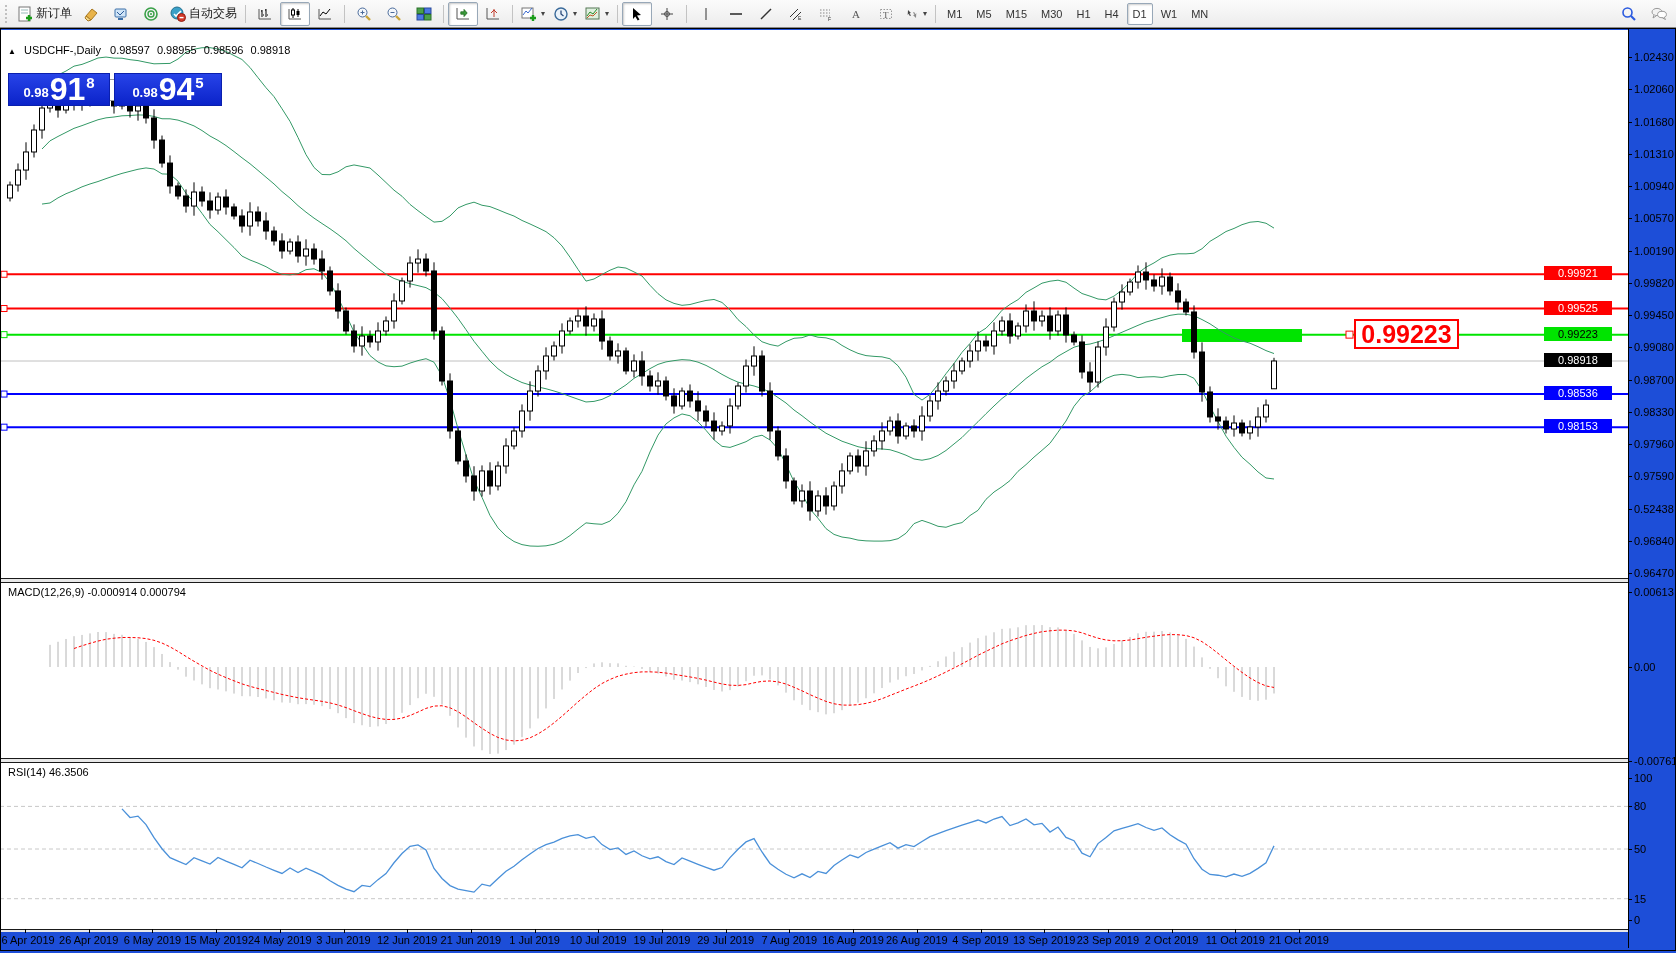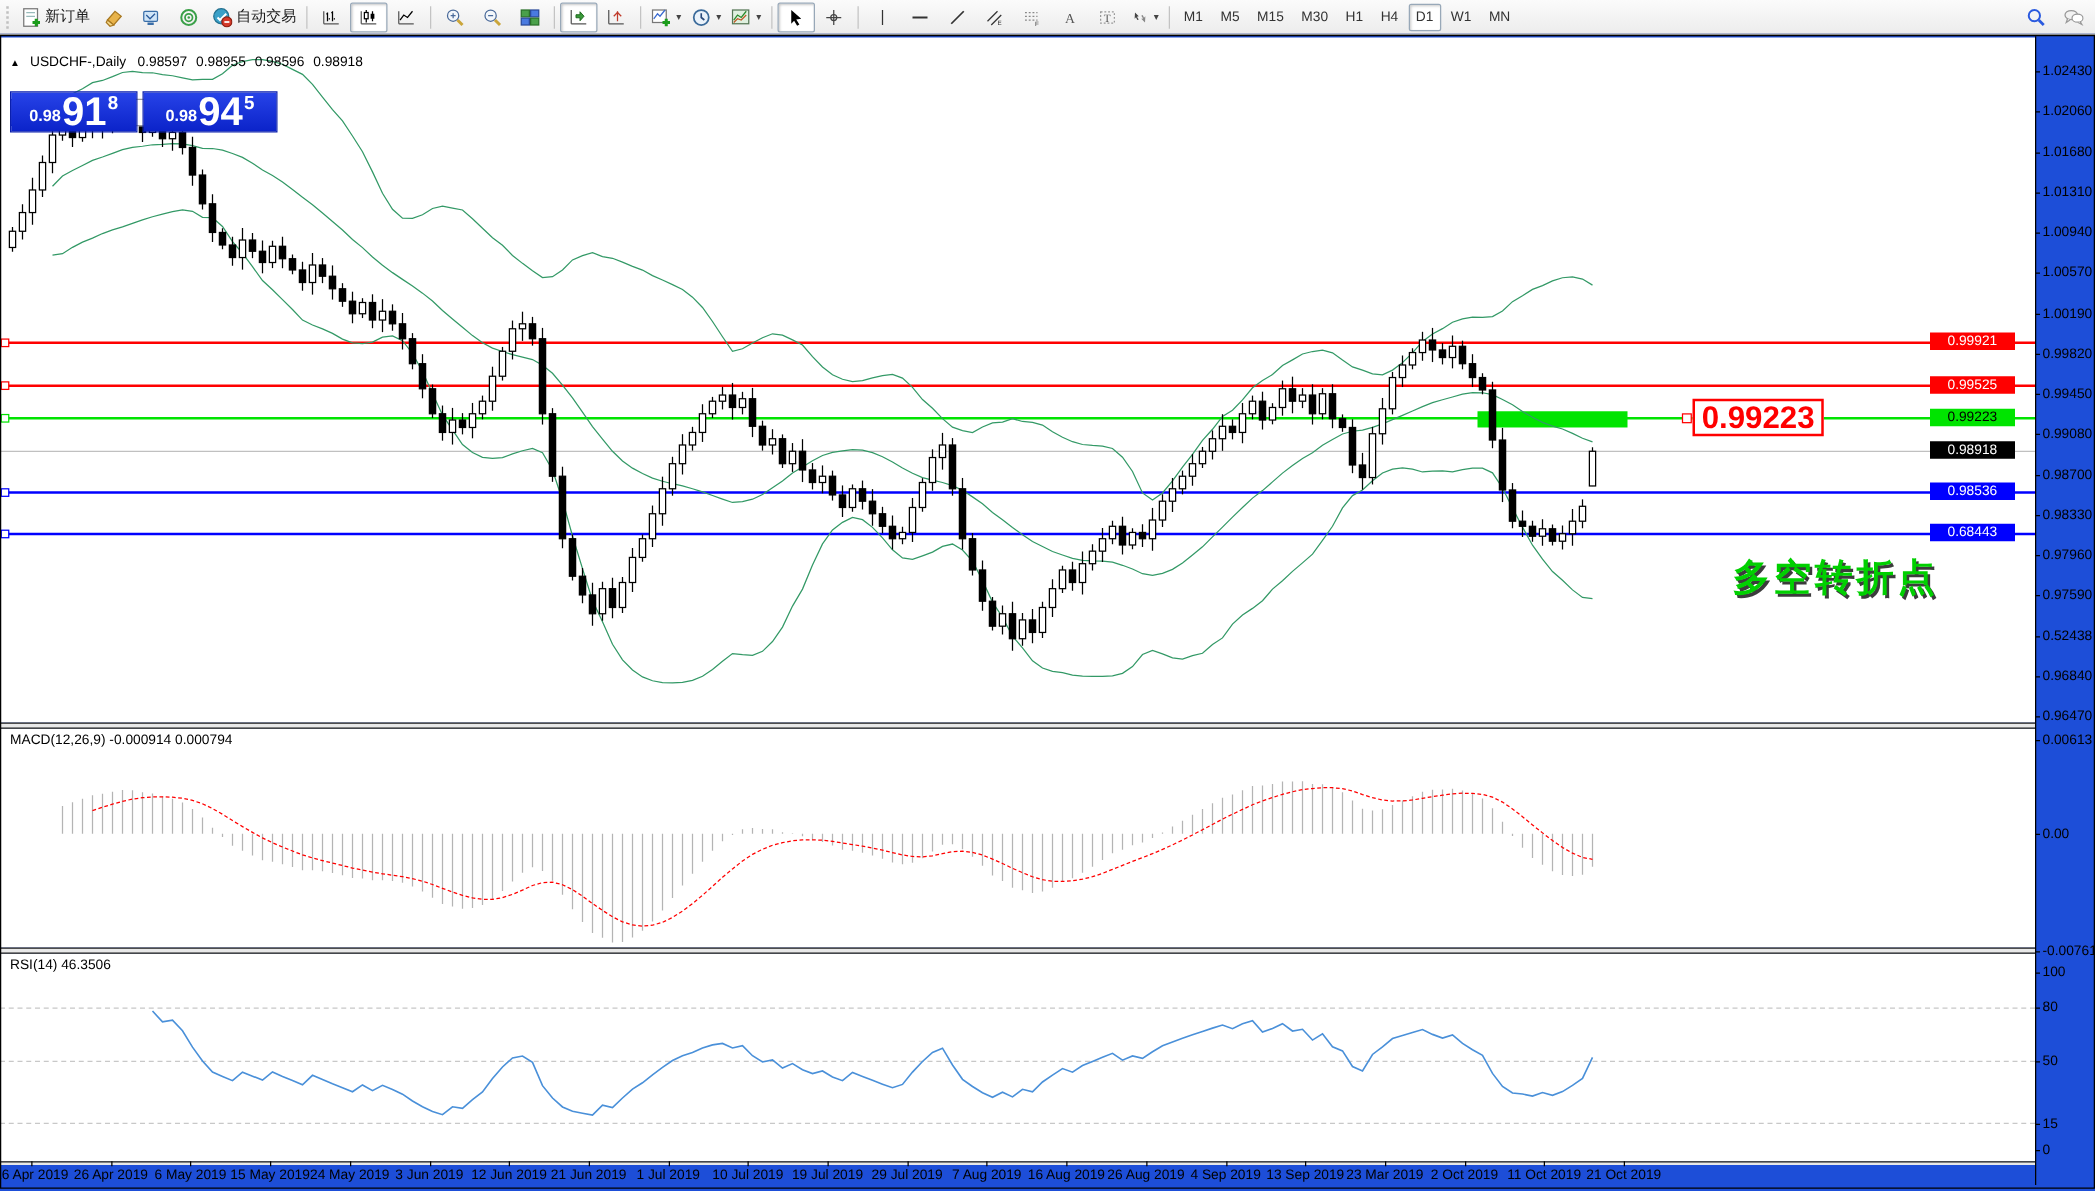--- a/index.html
+++ b/index.html
@@ -882,21 +882,20 @@
       <span class="tp-small">0.98</span>
       <span class="tp-big">94</span>
       <span class="tp-sup">5</span>
     </div>
   </div>
 
   <div class="ind-label" style="top:586px">MACD(12,26,9) -0.000914 0.000794</div>
   <div class="ind-label" style="top:766px">RSI(14) 46.3506</div>
 
   <div id="callout">0.99223</div>
-  <div id="annotation">多空转折点</div>
 
   <div id="axis-col">
       <div class="axis-dash" style="top:57.2702349999999px"></div>
       <div class="axis-label" style="top:51.2702349999999px">1.02430</div>
       <div class="axis-dash" style="top:89.27024000000023px"></div>
       <div class="axis-label" style="top:83.27024000000023px">1.02060</div>
       <div class="axis-dash" style="top:122.13511000000045px"></div>
       <div class="axis-label" style="top:116.13511000000045px">1.01680</div>
       <div class="axis-dash" style="top:154.13511500000075px"></div>
       <div class="axis-label" style="top:148.13511500000075px">1.01310</div>
@@ -939,21 +938,21 @@
       <div class="axis-dash" style="top:849px"></div>
       <div class="axis-label" style="top:843px">50</div>
       <div class="axis-dash" style="top:898.7px"></div>
       <div class="axis-label" style="top:892.7px">15</div>
       <div class="axis-dash" style="top:920px"></div>
       <div class="axis-label" style="top:914px">0</div>
       <div class="price-tag" style="top:266.2648634999994px;background:#ff0000;color:#ffffff">0.99921</div>
       <div class="price-tag" style="top:300.5135175000001px;background:#ff0000;color:#ffffff">0.99525</div>
       <div class="price-tag" style="top:326.63244050000026px;background:#00e400;color:#000000">0.99223</div>
       <div class="price-tag" style="top:386.0486659999997px;background:#0000ff;color:#ffffff">0.98536</div>
-      <div class="price-tag" style="top:419.1729954999997px;background:#0000ff;color:#ffffff">0.68443</div>
+      <div class="price-tag" style="top:419.1729954999997px;background:#0000ff;color:#ffffff">0.98153</div>
       <div class="price-tag" style="top:353.01082300000024px;background:#000;color:#fff">0.98918</div>
     </div>
   <div id="date-axis">
       <div class="date-dash" style="left:25px"></div>
       <div class="date-label" style="left:25px">16 Apr 2019</div>
       <div class="date-dash" style="left:88.7px"></div>
       <div class="date-label" style="left:88.7px">26 Apr 2019</div>
       <div class="date-dash" style="left:152.4px"></div>
       <div class="date-label" style="left:152.4px">6 May 2019</div>
       <div class="date-dash" style="left:216.10000000000002px"></div>
@@ -978,21 +977,21 @@
       <div class="date-label" style="left:789.4000000000001px">7 Aug 2019</div>
       <div class="date-dash" style="left:853.1px"></div>
       <div class="date-label" style="left:853.1px">16 Aug 2019</div>
       <div class="date-dash" style="left:916.8000000000001px"></div>
       <div class="date-label" style="left:916.8000000000001px">26 Aug 2019</div>
       <div class="date-dash" style="left:980.5px"></div>
       <div class="date-label" style="left:980.5px">4 Sep 2019</div>
       <div class="date-dash" style="left:1044.2px"></div>
       <div class="date-label" style="left:1044.2px">13 Sep 2019</div>
       <div class="date-dash" style="left:1107.9px"></div>
-      <div class="date-label" style="left:1107.9px">23 Mar 2019</div>
+      <div class="date-label" style="left:1107.9px">23 Sep 2019</div>
       <div class="date-dash" style="left:1171.6000000000001px"></div>
       <div class="date-label" style="left:1171.6000000000001px">2 Oct 2019</div>
       <div class="date-dash" style="left:1235.3px"></div>
       <div class="date-label" style="left:1235.3px">11 Oct 2019</div>
       <div class="date-dash" style="left:1299px"></div>
       <div class="date-label" style="left:1299px">21 Oct 2019</div>
     </div>
 </div>
 
 </body></html>

